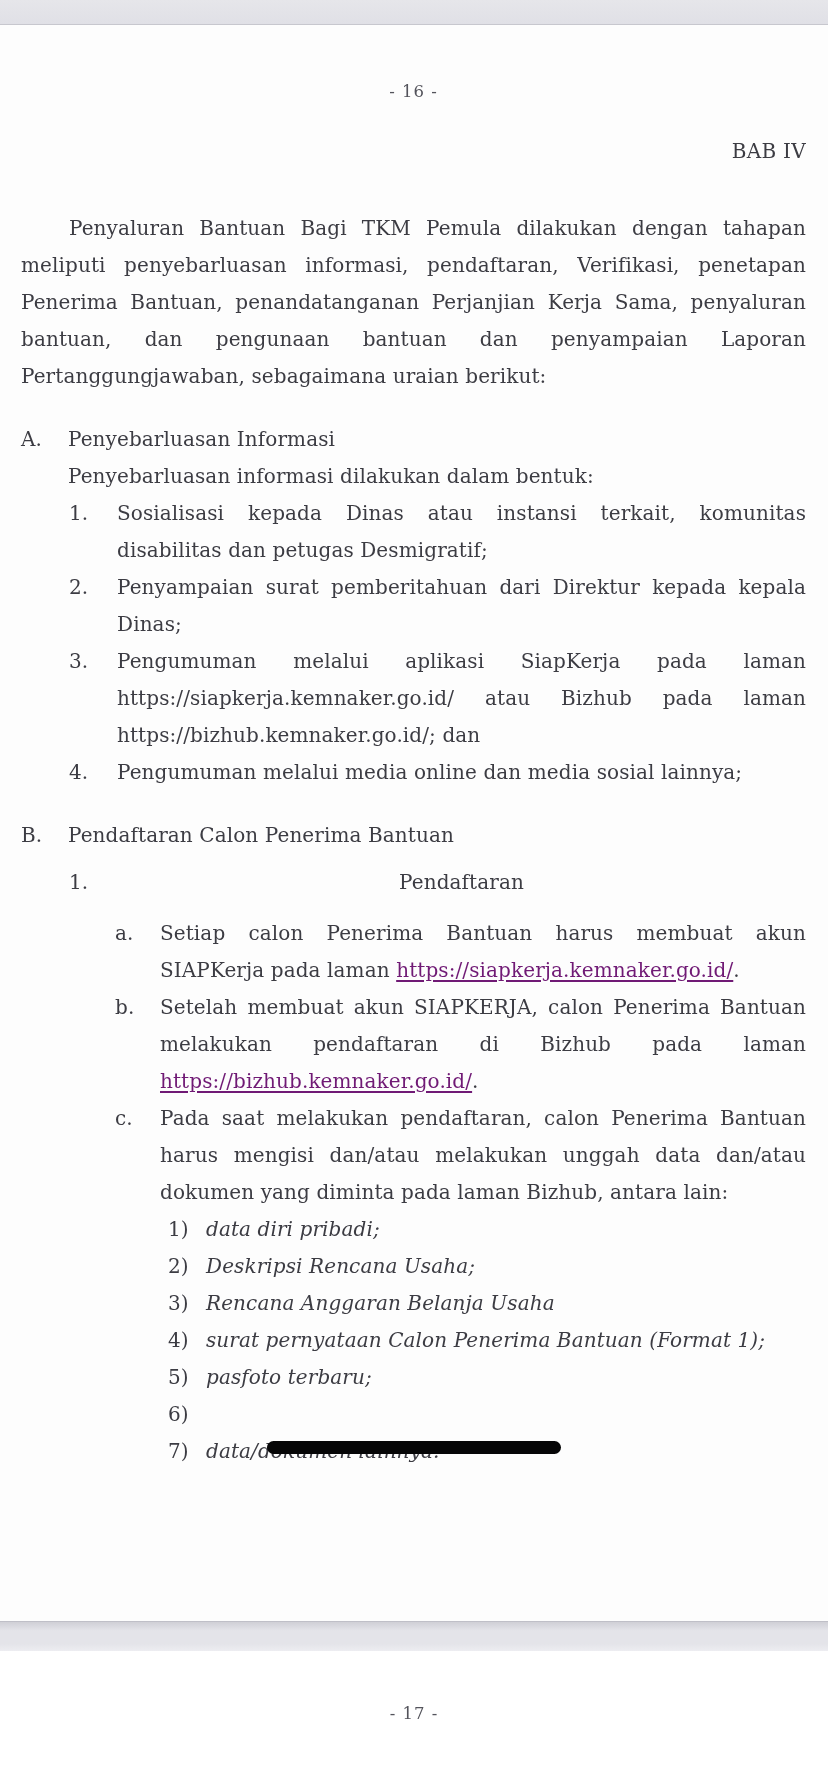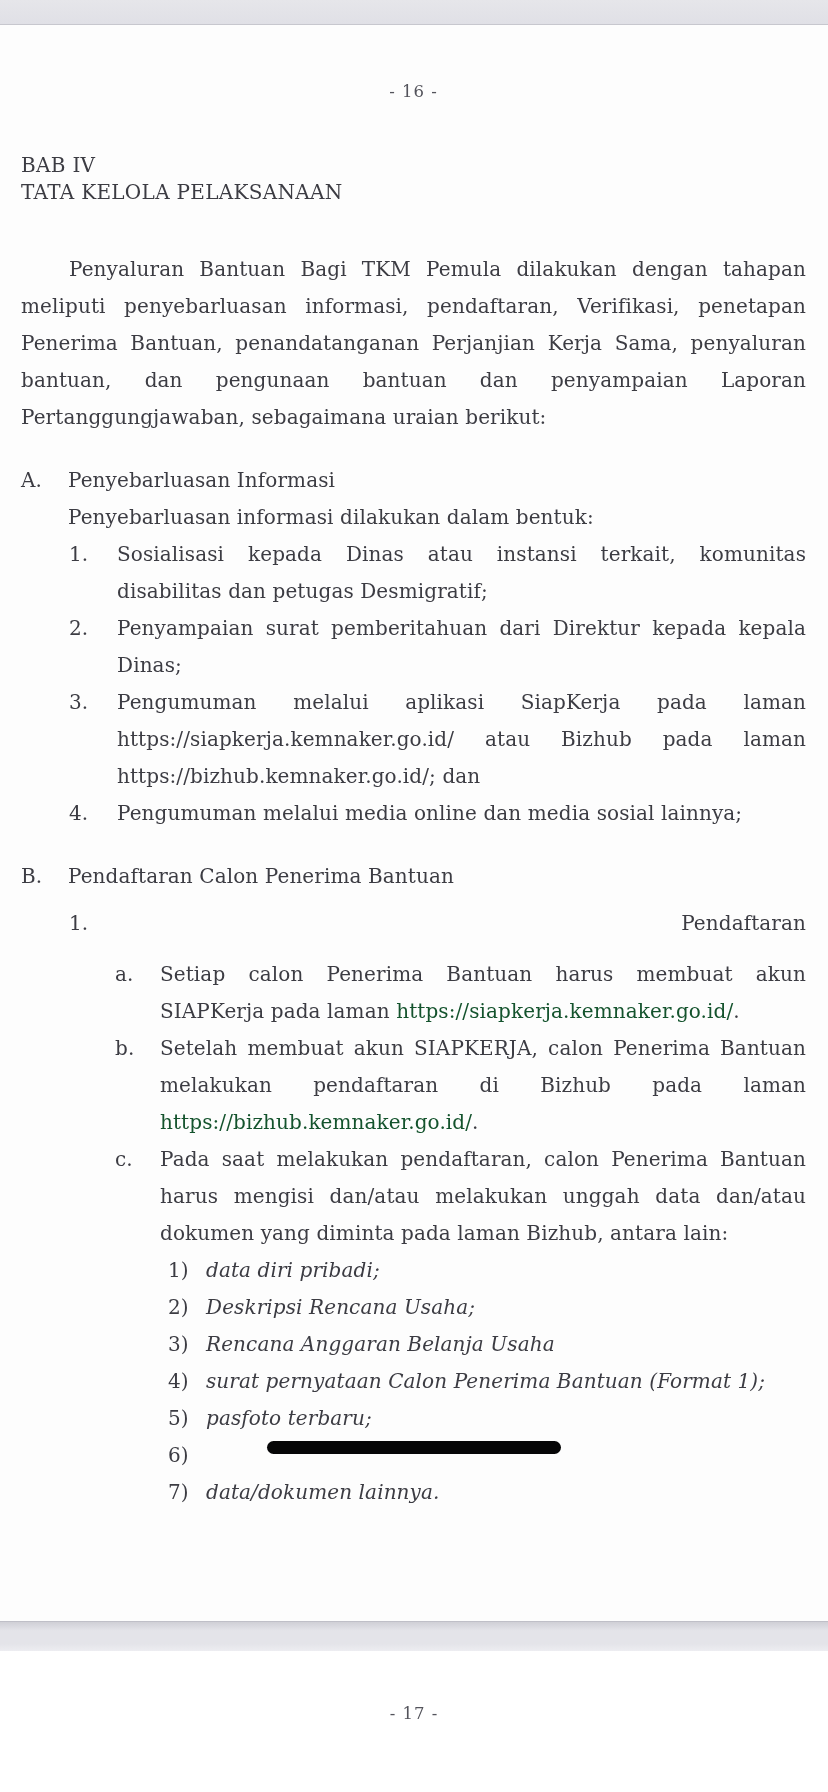--- a/index.html
+++ b/index.html
@@ -31,64 +31,63 @@
   .page{background:#fdfdfd;color:#3c3c43;}
   .page-1{flex:none;height:1596px;box-sizing:border-box;padding:0 22px 0 21px;}
   .page-2{flex:1;position:relative;}
 
   
   .doc-text{font-size:20px;line-height:37px;letter-spacing:.1px;}
   .page-num{
     margin-top:56px;text-align:center;
     font-size:16.5px;line-height:22px;color:#53535b;letter-spacing:1px;
   }
-  .chapter{margin-top:49px;text-align:left;font-size:20px;line-height:27px;color:#3c3c43;letter-spacing:.3px;}
+  .chapter{margin-top:35px;text-align:right;font-size:20px;line-height:27px;color:#3c3c43;letter-spacing:.3px;}
   .intro{margin-top:45px;text-align:justify;text-indent:48px;}
 
   .section{margin-top:26px;}
   .sec-head{display:flex;}
   .sec-label{flex:none;width:47px;}
   .sec-title{flex:1;}
   .sec-subtitle{padding-left:47px;}
 
   .item{display:flex;padding-left:48px;}
   .item-label{flex:none;width:48px;}
   .item-body{flex:1;text-align:justify;}
-  .item-body.left{text-align:right;}
+  .item-body.left{text-align:center;}
   .item-title-row{margin-top:10px;}
 
   .subitems{margin-top:14px;}
   .subitem{display:flex;padding-left:94px;}
   .subitem-label{flex:none;width:45px;}
   .subitem-body{flex:1;text-align:justify;}
 
   .subsub{display:flex;padding-left:147px;}
   .subsub-label{flex:none;width:38px;}
   .subsub-body{flex:1;font-style:italic;}
 
   .italic{}
-  .link{color:#14532d;text-underline-offset:3px;text-decoration-thickness:1.5px;cursor:pointer;}
+  .link{color:#701a75;text-decoration:underline;text-underline-offset:3px;text-decoration-thickness:1.5px;cursor:pointer;}
 
   .page2-num{
     position:absolute;top:52px;left:0;right:0;text-align:center;
     font-size:16.5px;line-height:22px;color:#53535b;letter-spacing:1px;
   }
 </style>
 </head>
 <body>
 
 <div class="viewport">
 
   <div class="chrome-top"></div>
 
   <div class="page page-1 doc-text">
     <div class="page-num">- 16 -</div>
     <div class="chapter">
       <div>BAB IV</div>
-      <div>TATA KELOLA PELAKSANAAN</div>
     </div>
     <p class="intro">Penyaluran Bantuan Bagi TKM Pemula dilakukan dengan tahapan meliputi penyebarluasan informasi, pendaftaran, Verifikasi, penetapan Penerima Bantuan, penandatanganan Perjanjian Kerja Sama, penyaluran bantuan, dan pengunaan bantuan dan penyampaian Laporan Pertanggungjawaban, sebagaimana uraian berikut:</p>
     <div id="doc-body">
         <section class="section">
           <div class="sec-head">
             <span class="sec-label">A.</span>
             <span class="sec-title">Penyebarluasan Informasi</span>
           </div>
           <div class="sec-subtitle">Penyebarluasan informasi dilakukan dalam bentuk:</div>
           <div class="item">

